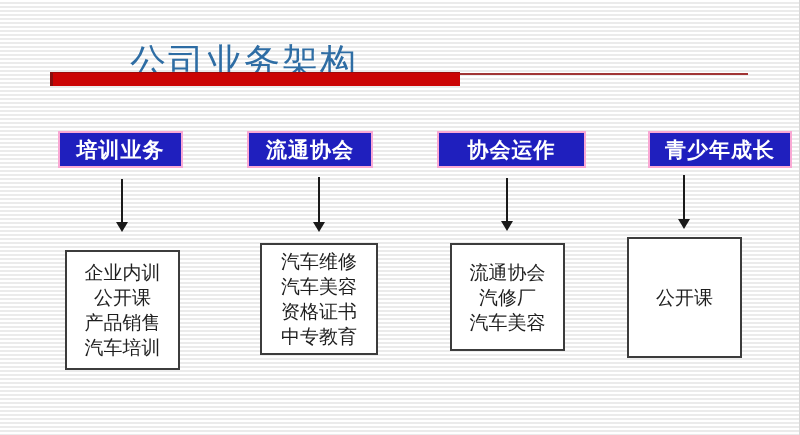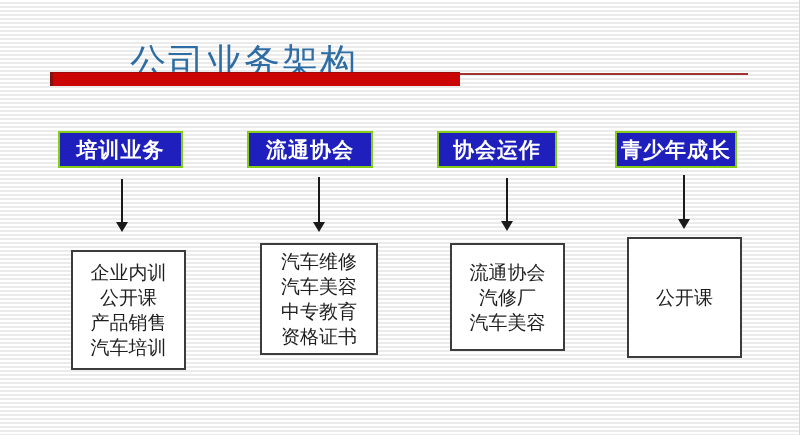--- a/index.html
+++ b/index.html
@@ -26,29 +26,29 @@
     position:absolute;left:50px;top:72px;width:410px;height:14px;
     background:#cb0404;border-left:3px solid #860f0f;border-top:1px solid #9d0b0b;
   }
   .bar-thin{
     position:absolute;left:460px;top:73px;width:288px;height:2px;
     background:#a03434;
   }
 
   .header-box{
     position:absolute;top:131px;height:37px;
-    background:#1f1fbe;border:2px solid #84cc16;
+    background:#1f1fbe;border:2px solid #f9a8d4;
     color:#ffffff;font-weight:bold;font-size:21px;letter-spacing:1px;
     display:flex;align-items:center;justify-content:center;
     white-space:nowrap;
   }
   .c0h{left:58px;width:125px;}
   .c1h{left:247px;width:126px;}
-  .c2h{left:437px;width:120px;}
-  .c3h{left:615px;width:122px;}
+  .c2h{left:437px;width:149px;}
+  .c3h{left:648px;width:144px;}
 
   .arrow{position:absolute;width:14px;}
   .c0a{left:115px;top:179px;height:53px;}
   .c1a{left:312px;top:177px;height:55px;}
   .c2a{left:500px;top:178px;height:53px;}
   .c3a{left:677px;top:175px;height:54px;}
   .arrow .shaft{
     position:absolute;left:50%;transform:translateX(-50%);
     top:0;bottom:7px;width:2px;background:#1a1a1a;
   }
@@ -58,21 +58,21 @@
     border-left:6px solid transparent;border-right:6px solid transparent;
     border-top:10px solid #1a1a1a;
   }
 
   .item-box{
     position:absolute;background:#ffffff;border:2px solid #3c3c3c;
     display:flex;flex-direction:column;justify-content:center;align-items:center;
     font-size:19px;line-height:25px;color:#1e1e1e;
     text-align:center;white-space:nowrap;
   }
-  .c0b{left:71px;top:250px;width:115px;height:120px;}
+  .c0b{left:65px;top:250px;width:115px;height:120px;}
   .c1b{left:260px;top:243px;width:118px;height:112px;}
   .c2b{left:450px;top:243px;width:115px;height:108px;}
   .c3b{left:627px;top:237px;width:115px;height:121px;}
 </style>
 </head>
 <body>
 
 <div class="slide">
 
   <div class="title">公司业务架构</div>
@@ -92,22 +92,22 @@
   </div>
 
   <div class="header-box c1h">流通协会</div>
   <div class="arrow c1a">
     <span class="shaft"></span>
     <span class="head"></span>
   </div>
   <div class="item-box c1b">
     <div>汽车维修</div>
     <div>汽车美容</div>
+    <div>资格证书</div>
     <div>中专教育</div>
-    <div>资格证书</div>
   </div>
 
   <div class="header-box c2h">协会运作</div>
   <div class="arrow c2a">
     <span class="shaft"></span>
     <span class="head"></span>
   </div>
   <div class="item-box c2b">
     <div>流通协会</div>
     <div>汽修厂</div>

